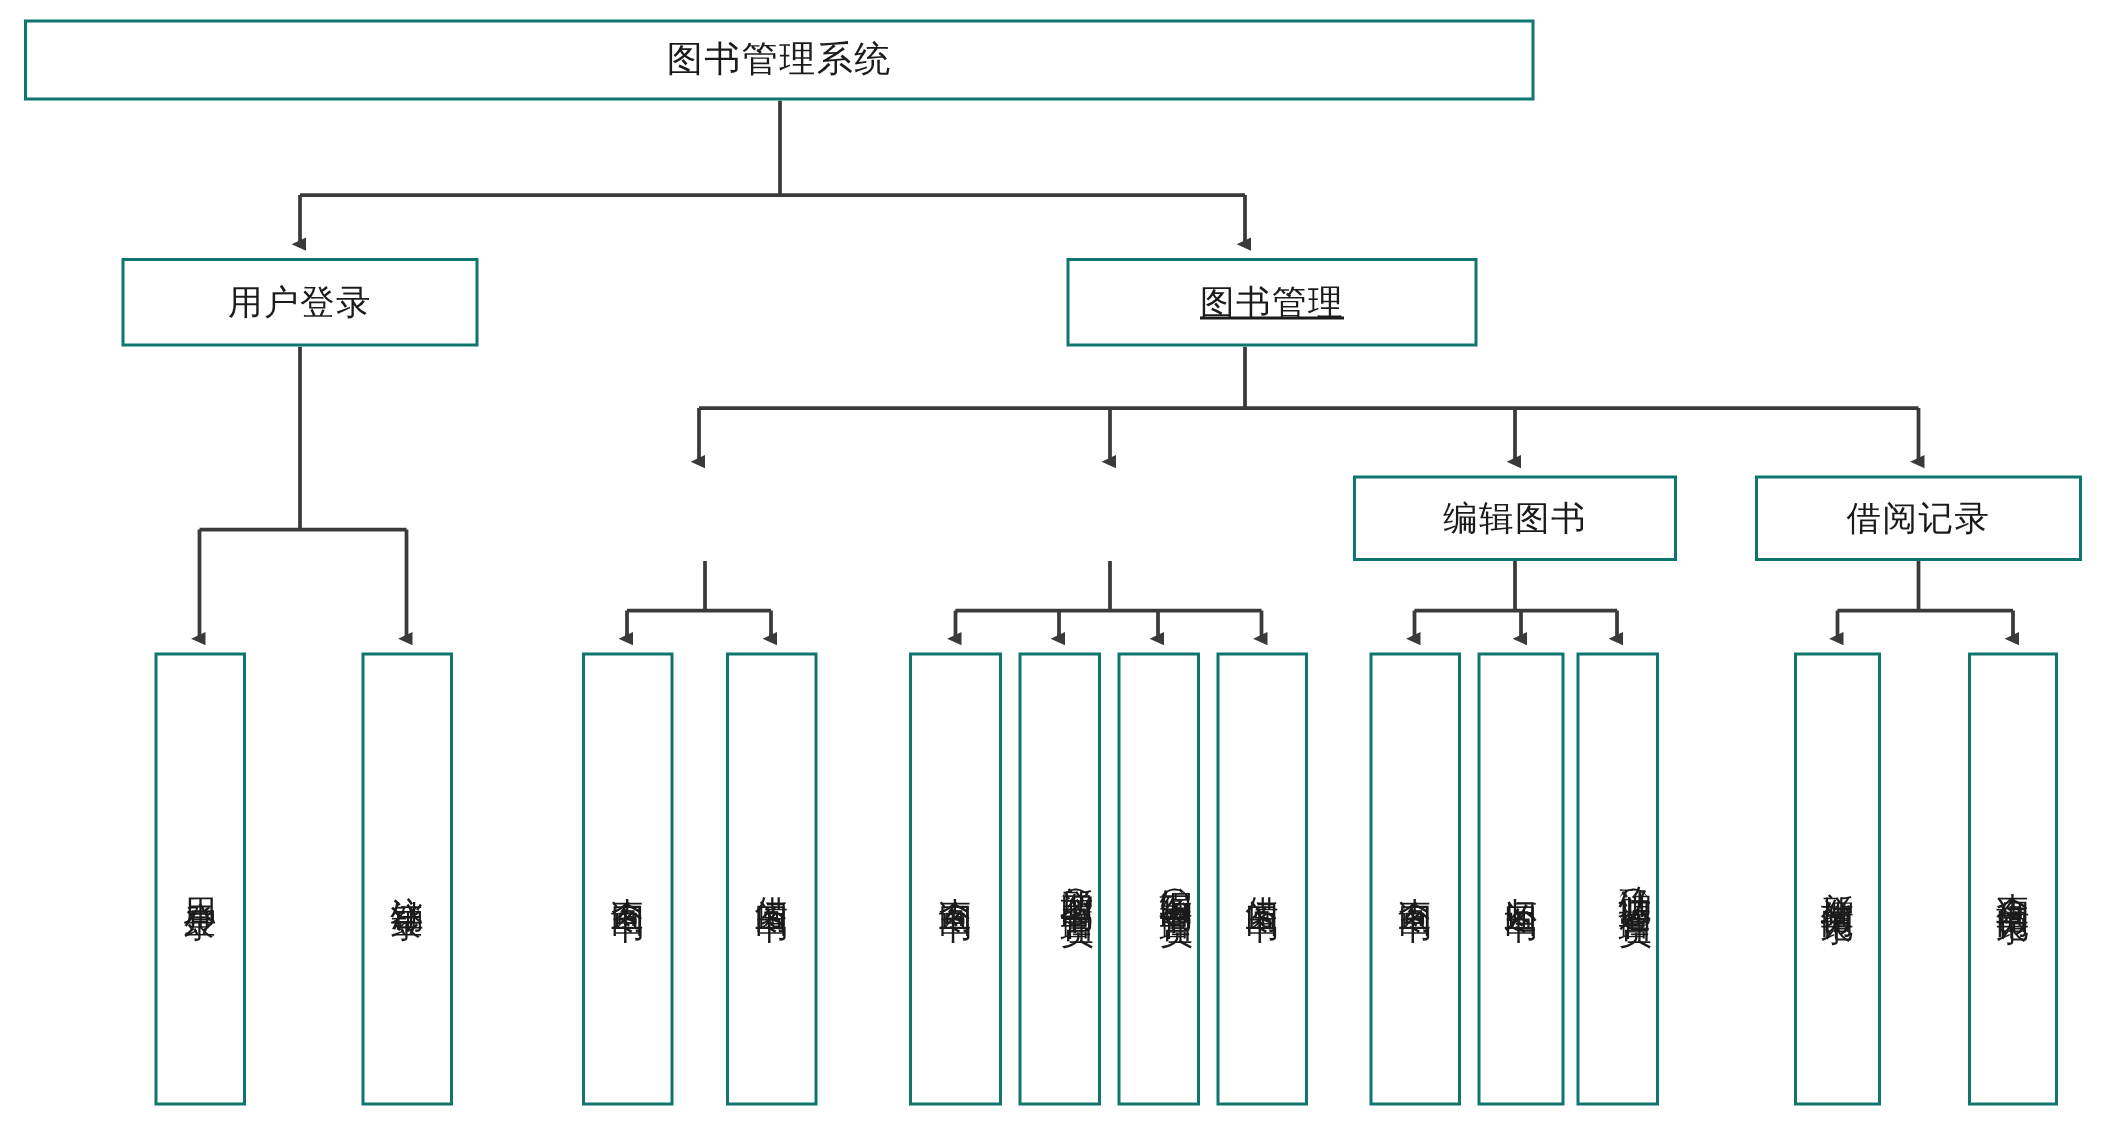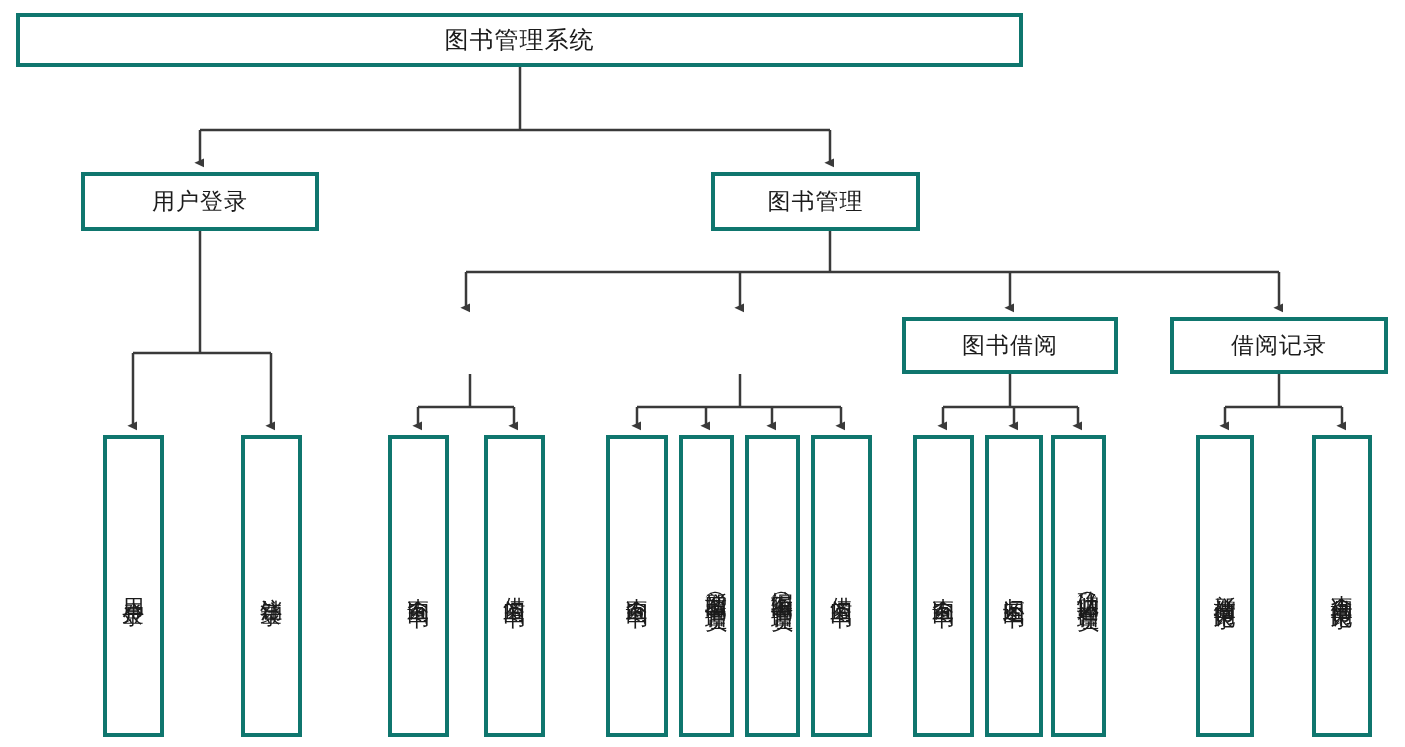--- a/index.html
+++ b/index.html
@@ -21,21 +21,21 @@
     position: absolute;
     left: 0;
     top: 0;
     width: 1405px;
     height: 747px;
     pointer-events: none;
   }
   .node {
     position: absolute;
     box-sizing: border-box;
-    border: 4px solid #0f766e;
+    border: 2px solid #0f766e;
     background: #ffffff;
     display: flex;
     align-items: center;
     justify-content: center;
     color: #1b1b1b;
     z-index: 2;
   }
   .node.horiz {
     font-size: 23px;
     letter-spacing: 1px;
@@ -117,23 +117,23 @@
       <path d="M1279,374 L1279,407"></path>
       <path d="M1225,407 L1342,407"></path>
       <path d="M1225,407 L1225,426" marker-end="url(#arrow)"></path>
       <path d="M1342,407 L1342,426" marker-end="url(#arrow)"></path>
     </g>
   </svg>
 
   <div class="node horiz root" style="left:16px; top:13px; width:1007px; height:54px;">图书管理系统</div>
 
   <div class="node horiz" style="left:81px; top:172px; width:238px; height:59px;">用户登录</div>
-  <div class="node horiz" style="left:711px; top:172px; width:209px; height:59px;">图书管理</div>
+  <div class="node horiz" style="left:711px; top:172px; width:274px; height:59px;text-decoration:underline;">图书管理</div>
 
-  <div class="node horiz" style="left:902px; top:317px; width:216px; height:57px;">图书借阅</div>
+  <div class="node horiz" style="left:902px; top:317px; width:216px; height:57px;">编辑图书</div>
   <div class="node horiz" style="left:1170px; top:317px; width:218px; height:57px;">借阅记录</div>
 
   <div class="node vert" style="left:103px; top:435px; width:61px; height:302px;">用户登录</div>
   <div class="node vert" style="left:241px; top:435px; width:61px; height:302px;">注销登录</div>
 
   <div class="node vert" style="left:388px; top:435px; width:61px; height:302px;">查询图书</div>
   <div class="node vert" style="left:484px; top:435px; width:61px; height:302px;">借阅图书</div>
 
   <div class="node vert" style="left:606px; top:435px; width:62px; height:302px;">查询图书</div>
   <div class="node vert topalign" style="left:679px; top:435px; width:55px; height:302px;">新增图书（管理员）</div>

